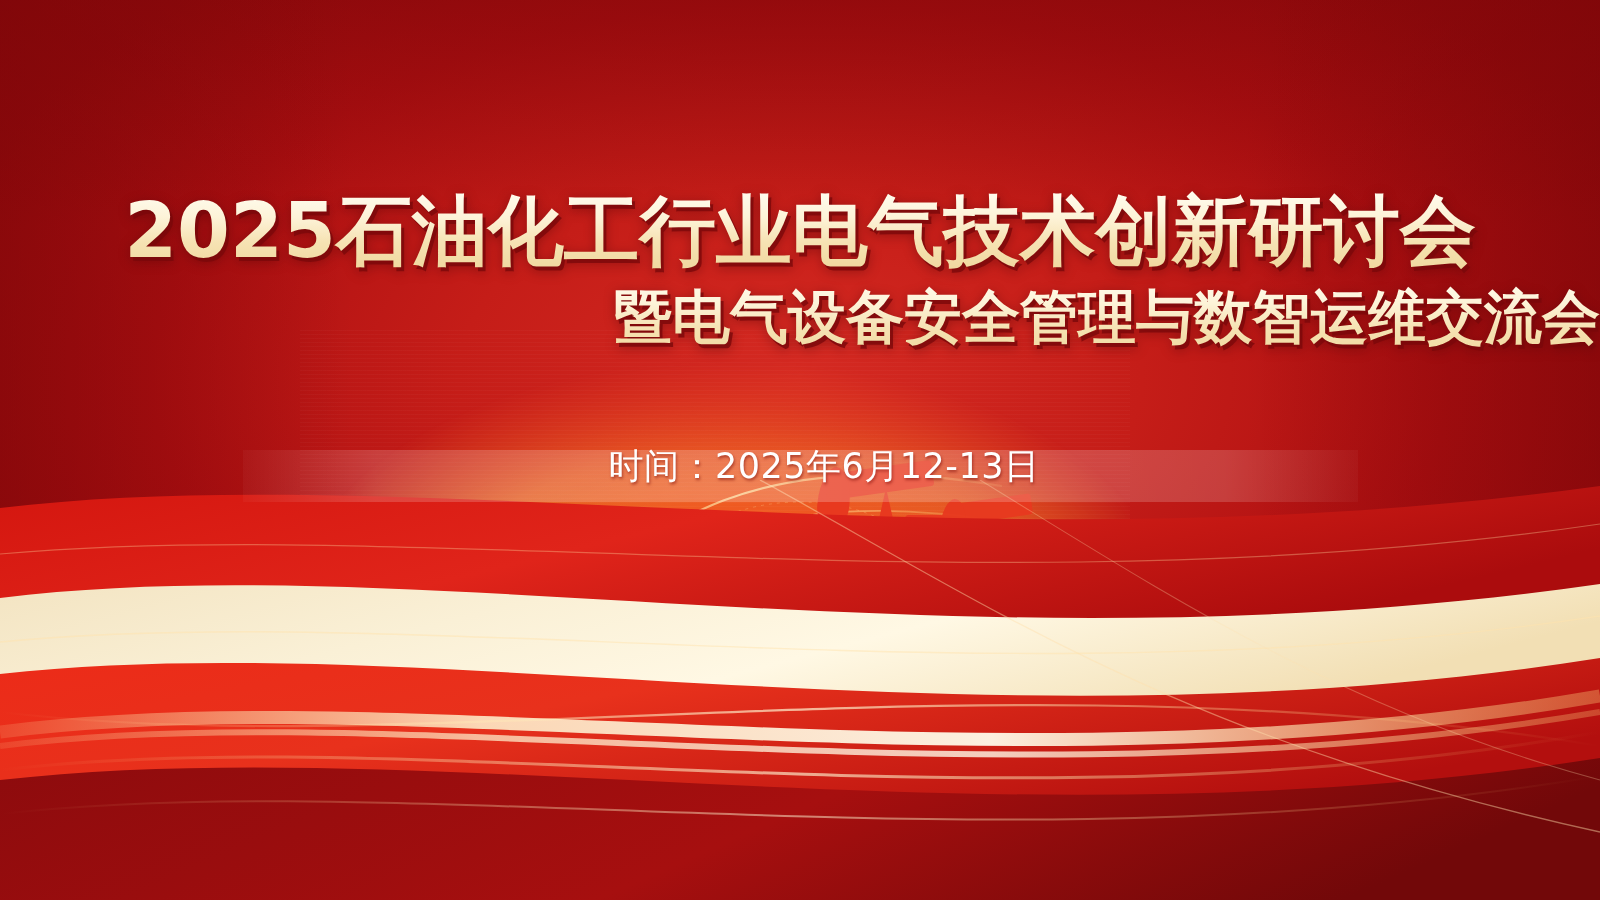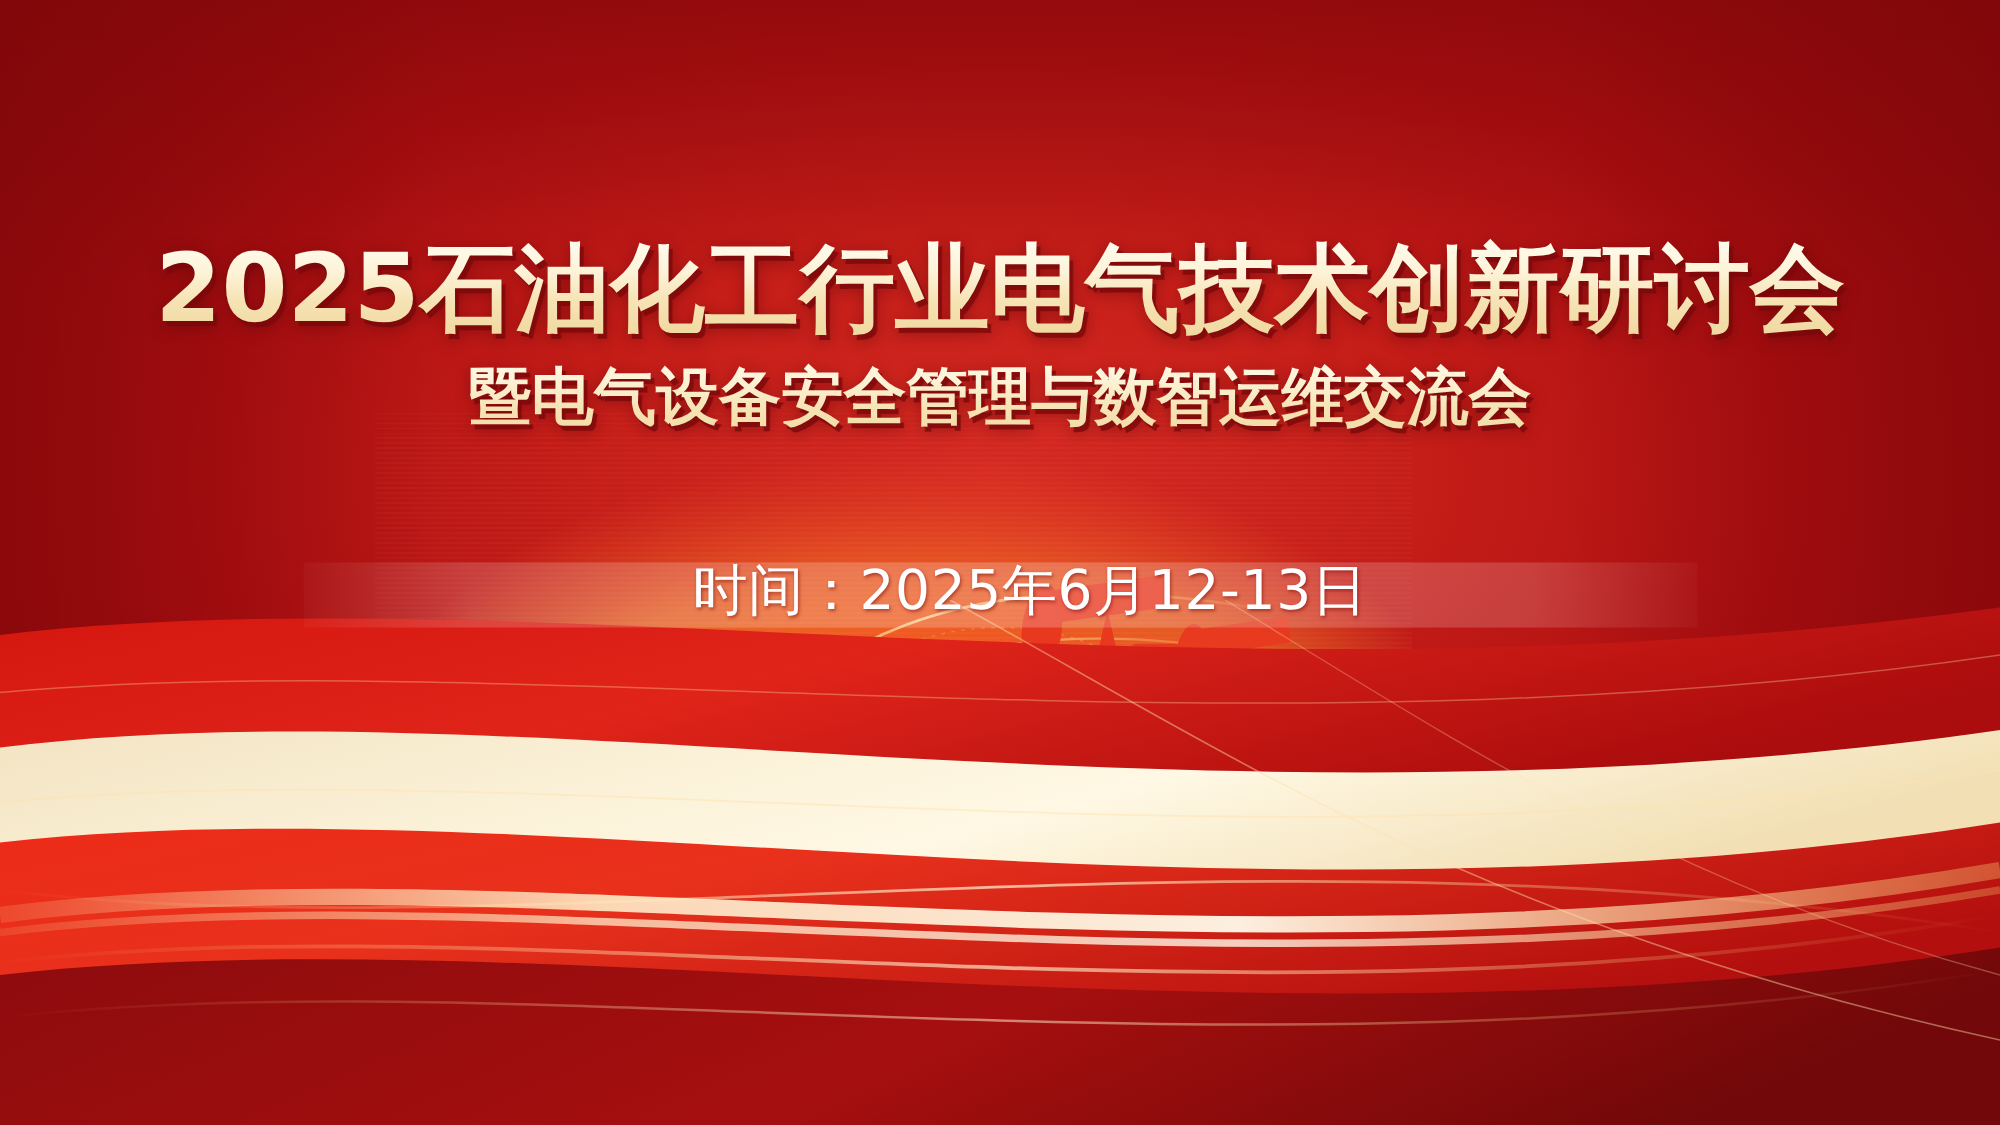--- a/index.html
+++ b/index.html
@@ -130,21 +130,21 @@
     line-height:86px;
     letter-spacing:0px;
     background:linear-gradient(180deg,#fffdf2 0%,#fdf3d8 34%,#f6e3b4 62%,#efd69b 100%);
     -webkit-background-clip:text;
             background-clip:text;
     color:transparent;
     -webkit-text-fill-color:transparent;
     filter:drop-shadow(3px 4px 0 rgba(122,8,10,.78)) drop-shadow(0 2px 6px rgba(90,4,6,.45));
     white-space:nowrap;
   }
-  .tline.l2{ font-size:50px; }
+  .tline.l2{ font-size:58px;text-align:right; }
 
   
   .info-band{
     position:absolute;
     left:243px; top:450px; width:1115px; height:52px;
     background:linear-gradient(90deg,
         rgba(255,255,255,.03) 0%,
         rgba(255,255,255,.17) 12%,
         rgba(255,255,255,.22) 50%,
         rgba(255,255,255,.17) 88%,
@@ -152,21 +152,21 @@
     z-index:9;
   }
   .info-row{
     position:absolute; left:0; right:0; top:443px;
     display:flex; justify-content:center; align-items:center;
     gap:78px;
     z-index:10;
   }
   .info-item{
     font-family:"DejaVu Sans","Liberation Sans",sans-serif;
-    font-size:44px;
+    font-size:35px;
     font-weight:400;
     color:#ffffff;
     letter-spacing:.5px;
     text-shadow:1px 2px 3px rgba(120,10,8,.55);
     white-space:nowrap;
     margin-left:48px;
   }
 </style>
 </head>
 <body>

